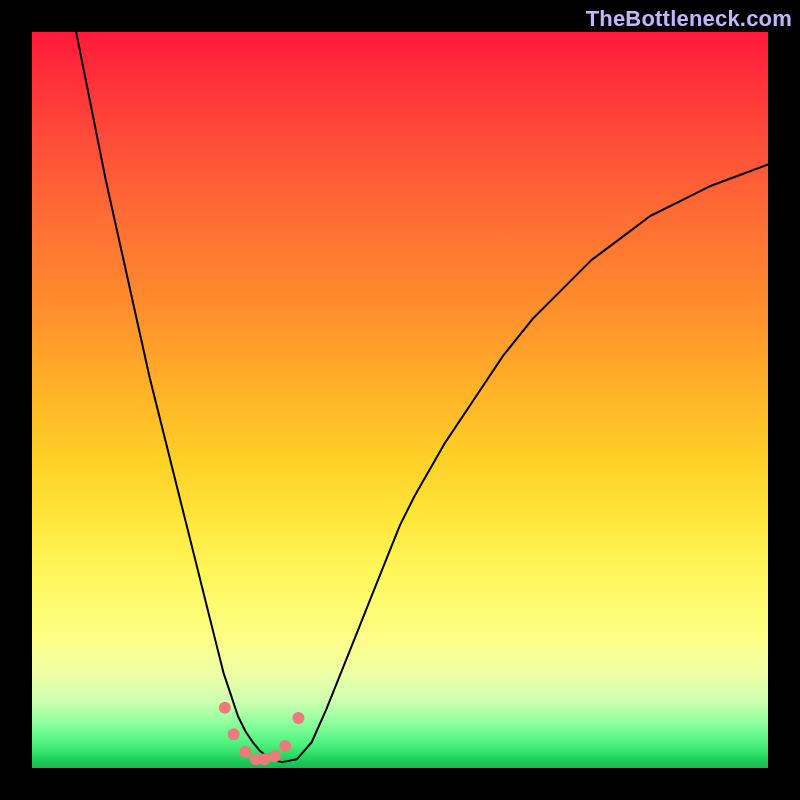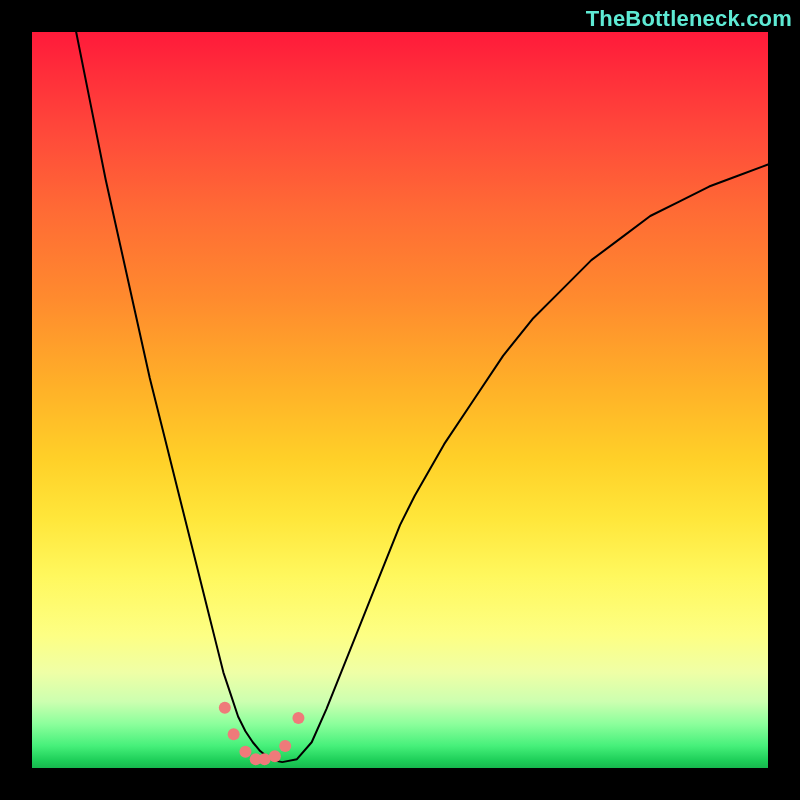--- a/index.html
+++ b/index.html
@@ -45,21 +45,21 @@
       #1dce58 99%,
       #17b84e 100%
     );
   }
   .watermark {
     position: absolute;
     top: 6px;
     right: 8px;
     font-size: 22px;
     font-weight: 600;
-    color: #5eead4;
+    color: #c4b5fd;
     letter-spacing: 0.2px;
     white-space: nowrap;
   }
   svg.overlay {
     position: absolute;
     left: 0;
     top: 0;
     width: 736px;
     height: 736px;
     overflow: visible;

